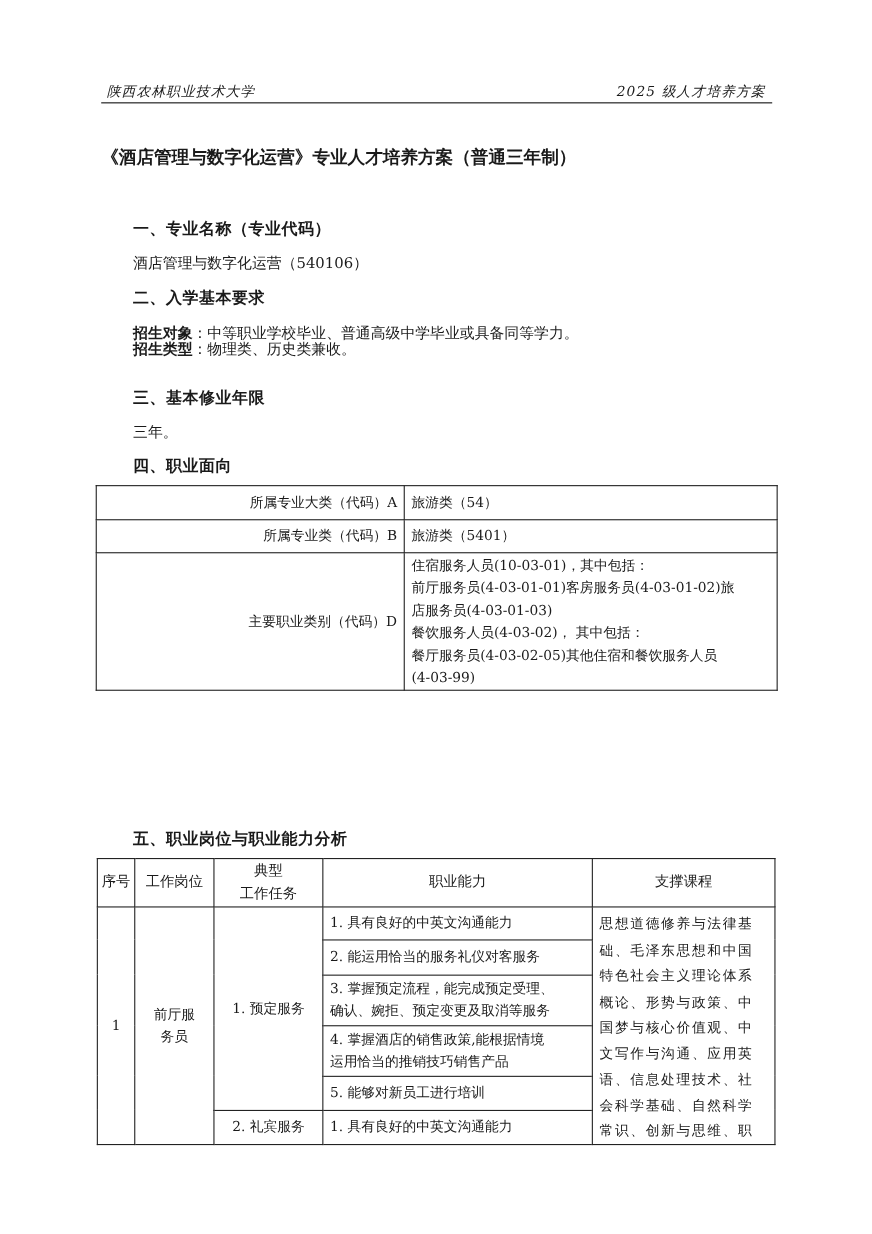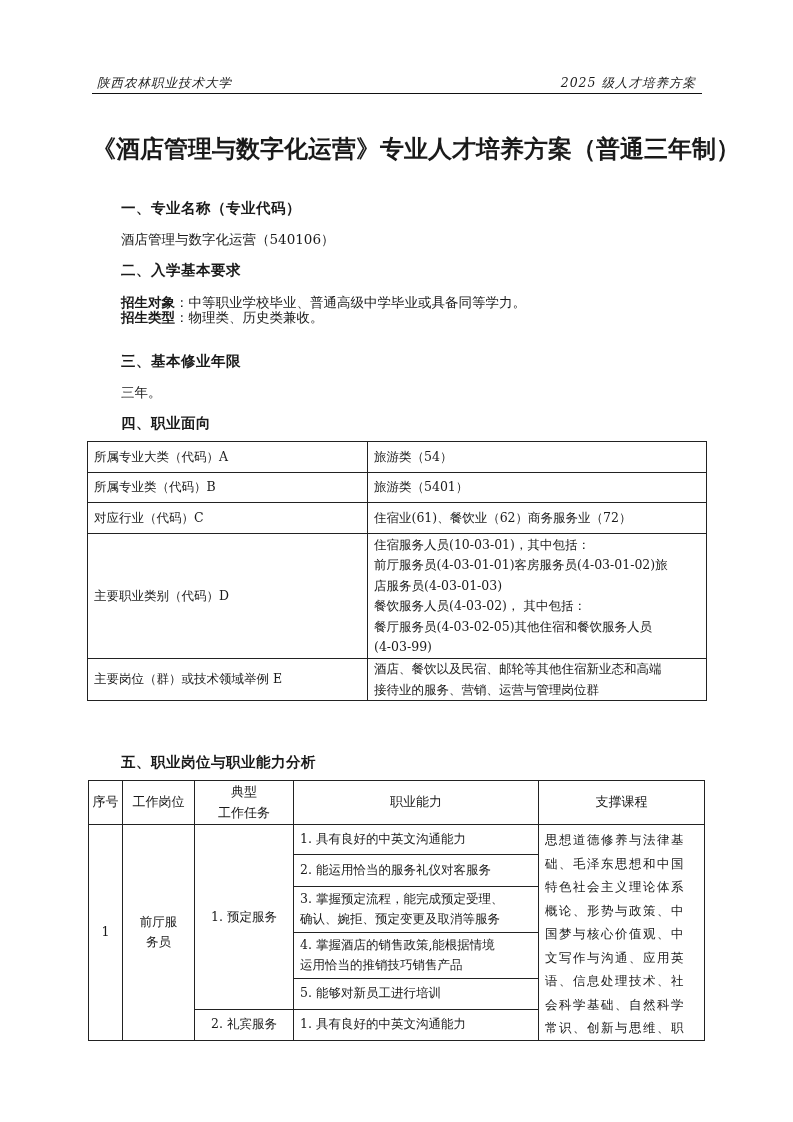--- a/index.html
+++ b/index.html
@@ -2,31 +2,31 @@
 <html><head>
 <meta charset="utf-8">
 <style>
   html, body { margin: 0; padding: 0; background: #ffffff; }
   body { width: 793px; height: 1122px; position: relative; overflow: hidden;
          font-family: "DejaVu Serif", "Liberation Serif", serif; color: #1a1a1a; }
   .abs { position: absolute; }
   .header-left { left: 97px; top: 75px; font-size: 12.5px; letter-spacing: 1px; font-style: italic; }
   .header-right { right: 97px; top: 75px; font-size: 12.5px; font-style: italic; letter-spacing: 1px; }
   .header-rule { left: 92px; top: 93px; width: 610px; height: 0; border-top: 1.4px solid #111; }
-  .doc-title { left: 92px; top: 133px; width: 620px; font-size: 24px; font-weight: bold;
+  .doc-title { left: 92px; top: 133px; width: 620px; font-size: 16px; font-weight: bold;
                font-family: "DejaVu Serif", serif; letter-spacing: 0px; white-space: nowrap; }
   .sec-h { left: 121px; font-family: "DejaVu Sans", "Liberation Sans", sans-serif;
            font-size: 14.5px; font-weight: bold; white-space: nowrap; letter-spacing: 0.5px; }
   .body-t { left: 121px; font-size: 13.5px; white-space: nowrap; }
   .lbl { font-family: "DejaVu Sans", sans-serif; font-weight: bold; }
   table { position: absolute; border-collapse: collapse; table-layout: fixed;
           font-size: 12.5px; }
   td, th { border: 1.3px solid #222; padding: 0 6px; line-height: 20.5px; font-weight: normal; }
   .t1 { left: 87px; top: 441px; width: 619px; }
-  .t1 td.k { text-align: left; }
+  .t1 td.k { text-align: right; }
   .t1 td.v { text-align: left; }
   .t2 { left: 88px; top: 780px; width: 616px; }
   .t2 th { text-align: center; font-size: 13px; }
   .t2 td { font-size: 12.5px; }
   .center { text-align: center; }
   .course { font-size: 12.5px; letter-spacing: 1.5px; line-height: 23.5px; vertical-align: top; padding-top: 3px; }
 </style>
 </head>
 <body>
 
@@ -59,40 +59,29 @@
     </colgroup>
   <tbody>
       <tr style="height:31px">
     <td class="k">所属专业大类（代码）A</td>
     <td class="v">旅游类（54）</td>
   </tr>
   <tr style="height:30px">
     <td class="k">所属专业类（代码）B</td>
     <td class="v">旅游类（5401）</td>
   </tr>
-  <tr style="height:31px">
-    <td class="k">对应行业（代码）C</td>
-    <td class="v">住宿业(61)、餐饮业（62）商务服务业（72）</td>
-  </tr>
   <tr style="height:125px">
     <td class="k">主要职业类别（代码）D</td>
     <td class="v">
       <div>住宿服务人员(10-03-01)，其中包括：</div>
       <div>前厅服务员(4-03-01-01)客房服务员(4-03-01-02)旅</div>
       <div>店服务员(4-03-01-03)</div>
       <div>餐饮服务人员(4-03-02)， 其中包括：</div>
       <div>餐厅服务员(4-03-02-05)其他住宿和餐饮服务人员</div>
       <div>(4-03-99)</div>
-    </td>
-  </tr>
-  <tr style="height:42px">
-    <td class="k">主要岗位（群）或技术领域举例 E</td>
-    <td class="v">
-      <div>酒店、餐饮以及民宿、邮轮等其他住宿新业态和高端</div>
-      <div>接待业的服务、营销、运营与管理岗位群</div>
     </td>
   </tr>
 </tbody>
   </table>
 
 <div class="abs sec-h" style="top:753px">五、职业岗位与职业能力分析</div>
 
 <table class="t2">
   <colgroup>
     <col style="width:34px">

